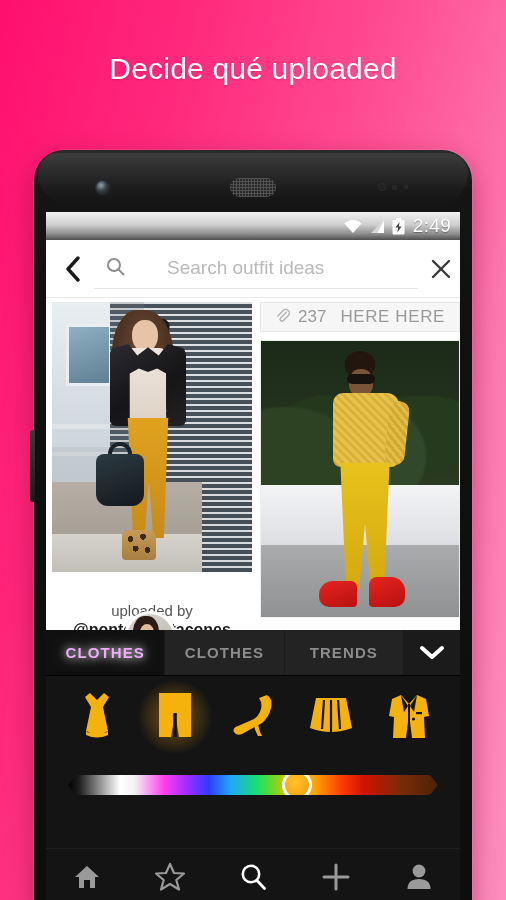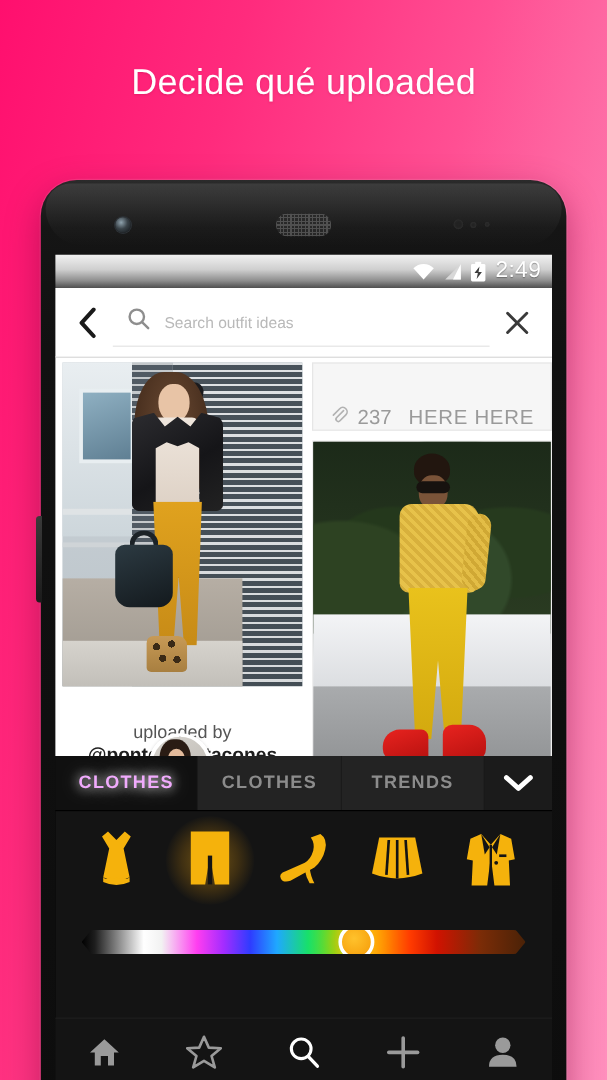--- a/index.html
+++ b/index.html
@@ -81,22 +81,22 @@
     height:58px; background:#fff; display:flex; align-items:center;
     padding:0 16px 0 14px; gap:10px;
     border-bottom:1px solid #e8e8e8;
   }
   .back-arrow{ width:24px; flex:0 0 24px; display:flex; align-items:center; justify-content:center;}
   .search-field{
     flex:1; display:flex; align-items:center; gap:12px;
     border-bottom:1px solid #e4e4e4; height:40px; padding:0 6px 0 12px;
   }
   .search-field input{
-    border:0; outline:0; flex:1; font-size:13px; color:#6d28d9;
-    font-family:"Liberation Sans", sans-serif; background:transparent;
+    border:0; outline:0; flex:1; font-size:19px; color:#6d28d9;
+    font-family:"Liberation Sans", sans-serif; background:transparent;margin-left:30px;
   }
   .search-field input::placeholder{ color:#b9b9b9; }
   .close-x{ width:26px; flex:0 0 26px; display:flex; align-items:center; justify-content:center;}
 
   
   .content{
     position:relative; height:332px; background:#fff;
     padding:4px 6px 0 6px; display:flex; gap:8px; overflow:hidden;
   }
   .col{ width:200px; position:relative; }
@@ -180,22 +180,22 @@
     background:#e3bb9c; border-radius:50%;}
 
   .uploaded{
     padding-top:30px; text-align:center; background:#fff;
   }
   .uploaded .u1{ font-size:15px; color:#555; }
   .uploaded .u2{ font-size:16px; color:#1d1d1d; font-weight:bold; margin-top:2px;}
 
   
   .savehere{
-    height:57px; border:1px solid #e6e6e6; background:#f6f6f6;
-    display:flex; align-items:flex-end; gap:8px; padding-left:14px;
+    height:30px; border:1px solid #e6e6e6; background:#f6f6f6;
+    display:flex; align-items:center; gap:8px; padding-left:14px;
     margin-bottom:8px;
   }
   .sh-count{ font-size:17px; color:#9a9a9a; }
   .sh-label{ font-size:17px; color:#9a9a9a; letter-spacing:.6px; margin-left:6px;}
 
   .photo-right{
     width:200px; height:278px; position:relative; overflow:hidden;
     border:1px solid #eee;
     background:linear-gradient(180deg,#1d2b1c 0%,#223018 45%,#9aa29c 58%,#e9eaec 66%,#b9bbbd 100%);
   }

